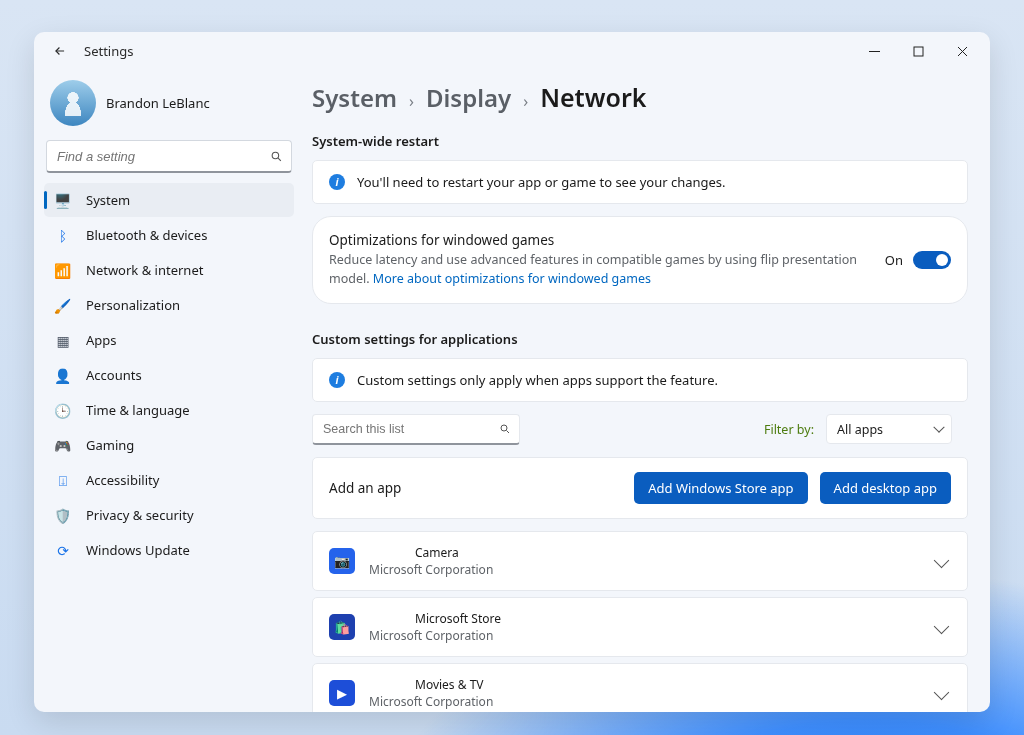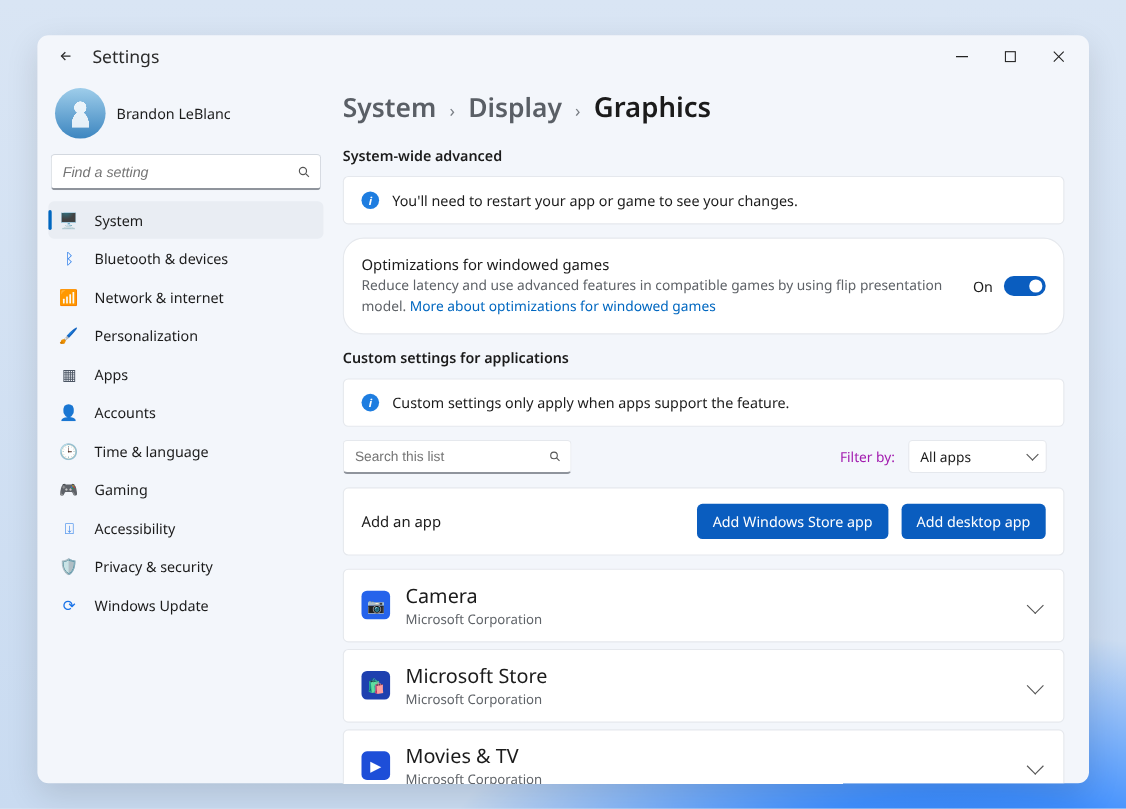--- a/index.html
+++ b/index.html
@@ -55,21 +55,21 @@
     width: 32px;
     height: 32px;
     display: flex;
     align-items: center;
     justify-content: center;
     border-radius: 4px;
     color: #2b2b2b;
   }
   .app-title {
     margin-left: 8px;
-    font-size: 16px;
+    font-size: 13px;
   }
   .win-controls {
     margin-left: auto;
     display: flex;
   }
   .win-controls div {
     width: 44px;
     height: 32px;
     display: flex;
     align-items: center;
@@ -239,21 +239,21 @@
     display: flex;
     align-items: center;
     justify-content: center;
   }
 
   .toggle-card {
     padding: 14px 16px;
     display: flex;
     align-items: center;
     gap: 18px;
-    margin-bottom: 12px;
+    margin-bottom: 26px;
     border-radius: 19px;
   }
   .toggle-text { flex: 1; }
   .toggle-title {
     font-size: 13.5px;
     margin-bottom: 2px;
   }
   .toggle-desc {
     font-size: 12.5px;
     color: var(--text-muted);
@@ -307,21 +307,21 @@
   .list-search input {
     flex: 1;
     border: none;
     outline: none;
     font-size: 12.5px;
     background: transparent;
   }
   .filter-spacer { flex: 1; }
   .filter-label {
     font-size: 12.5px;
-    color: #a21caf;
+    color: #4d7c0f;
   }
   .dropdown {
     background: #fff;
     border: 1px solid var(--card-border);
     border-radius: 4px;
     height: 28px;
     min-width: 90px;
     padding: 0 24px 0 10px;
     display: flex;
     align-items: center;
@@ -368,21 +368,21 @@
     width: 26px;
     height: 26px;
     border-radius: 5px;
     display: flex;
     align-items: center;
     justify-content: center;
     color: #fff;
     font-size: 13px;
   }
   .app-text { flex: 1; }
-  .app-name { font-size: 18px; }
+  .app-name { font-size: 12px; margin-left: 46px; }
   .app-pub { font-size: 12px; color: var(--text-muted); }
   .chev {
     width: 10px;
     height: 10px;
     border-right: 1.2px solid #555;
     border-bottom: 1.2px solid #555;
     transform: rotate(45deg);
     margin-right: 4px;
   }
 
@@ -487,24 +487,24 @@
         </div>
     </div>
 
     <div class="main">
 
       <div class="breadcrumb">
         <span class="crumb-link">System</span>
         <span class="crumb-sep">›</span>
         <span class="crumb-link">Display</span>
         <span class="crumb-sep">›</span>
-        <span class="crumb-current">Graphics</span>
-      </div>
-
-      <div class="section-label">System-wide advanced</div>
+        <span class="crumb-current">Network</span>
+      </div>
+
+      <div class="section-label">System-wide restart</div>
 
       <div class="card info-card">
         <div class="info-dot">i</div>
         <div>You'll need to restart your app or game to see your changes.</div>
       </div>
 
       <div class="card toggle-card">
         <div class="toggle-text">
           <div class="toggle-title">Optimizations for windowed games</div>
           <div class="toggle-desc">

